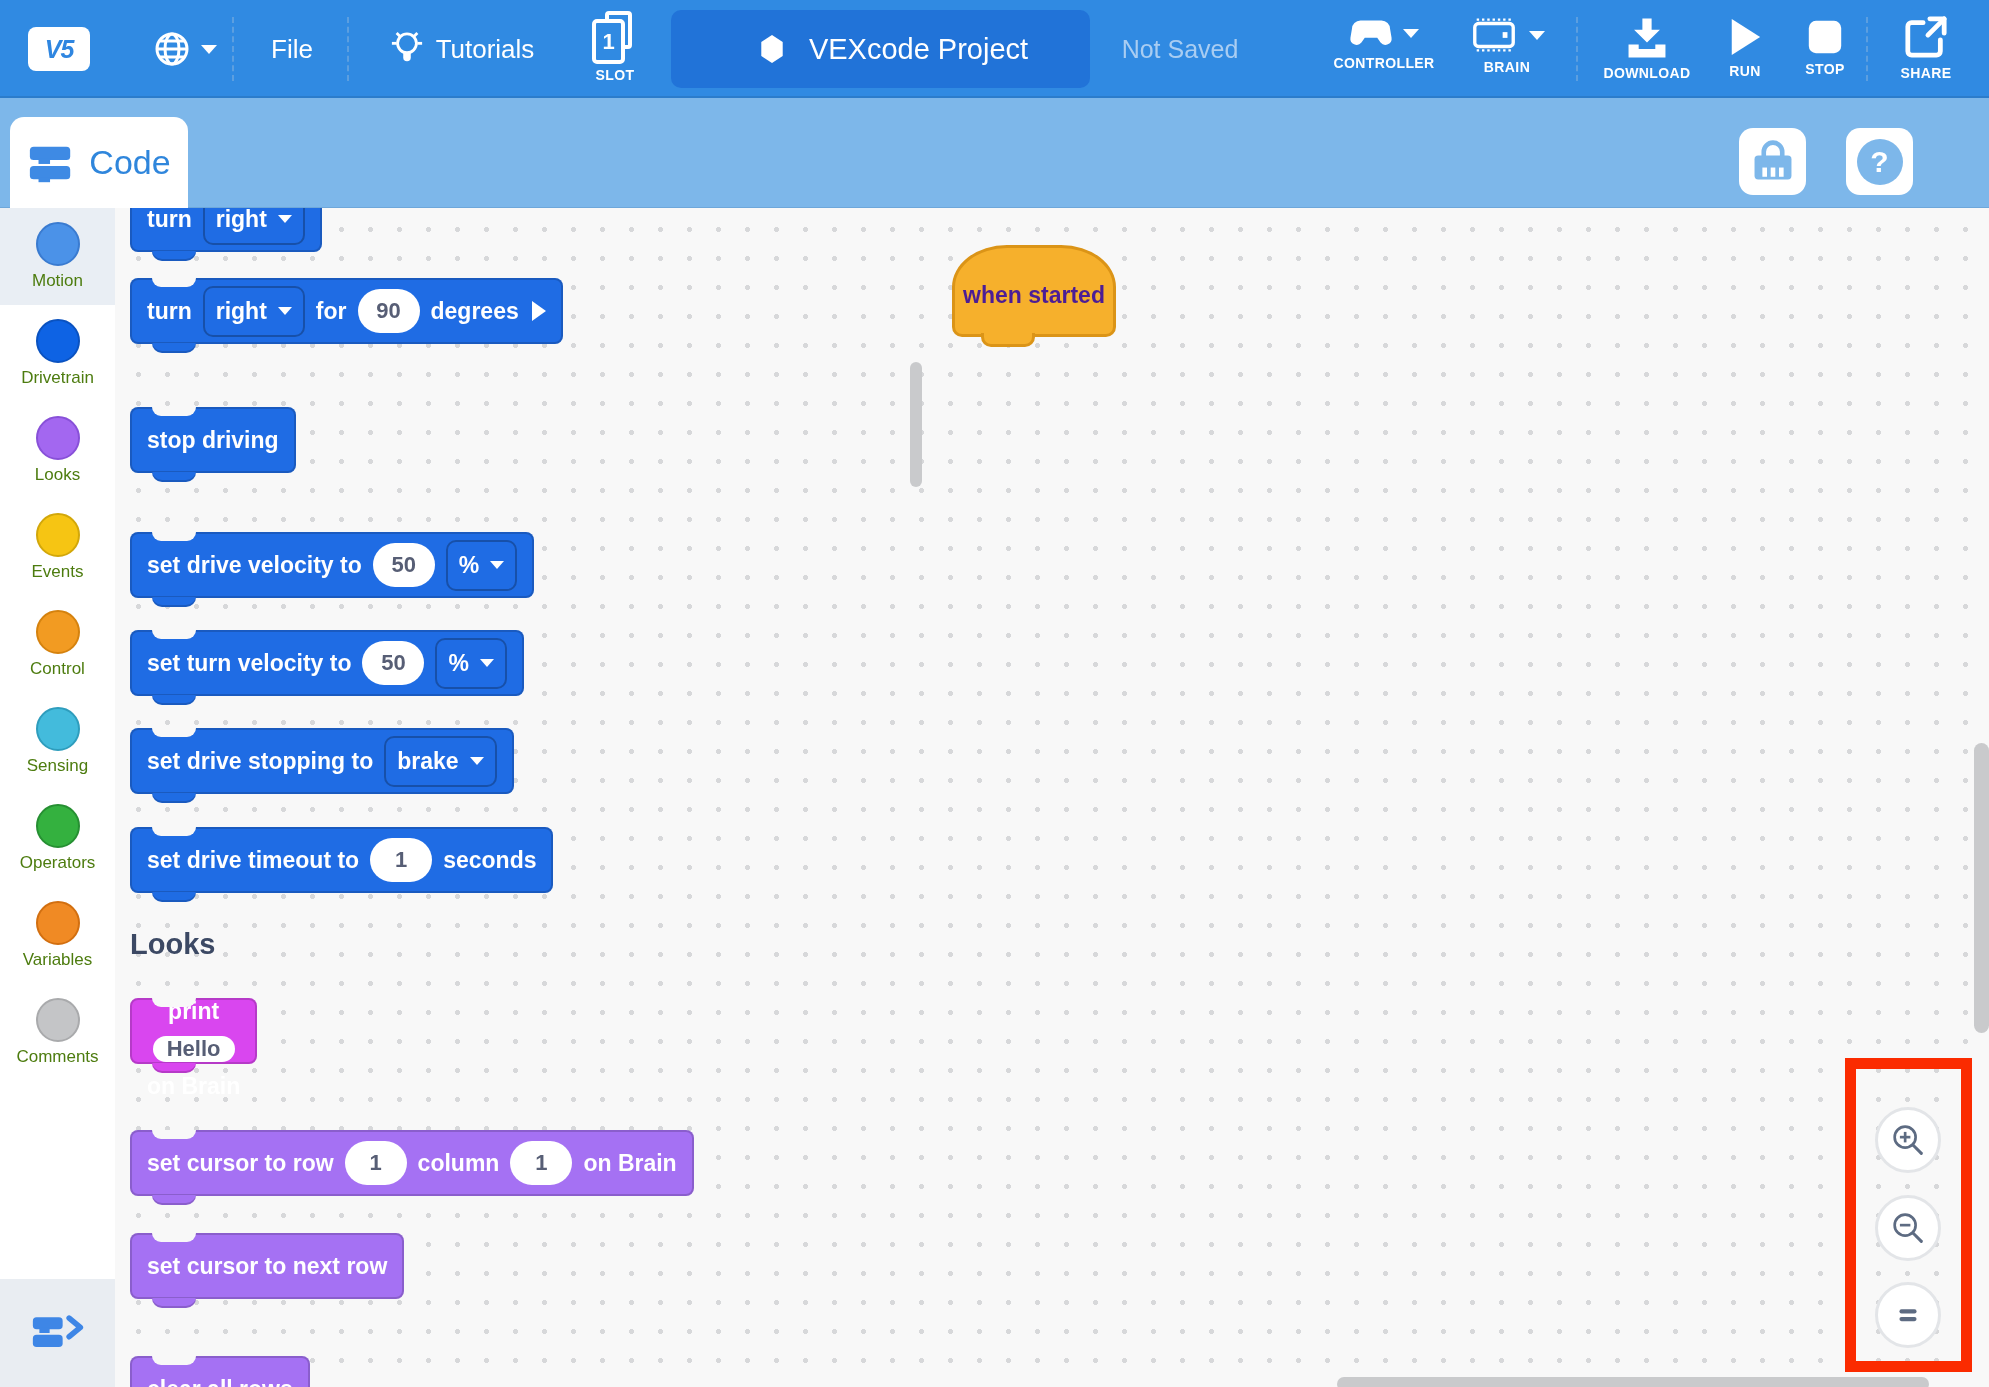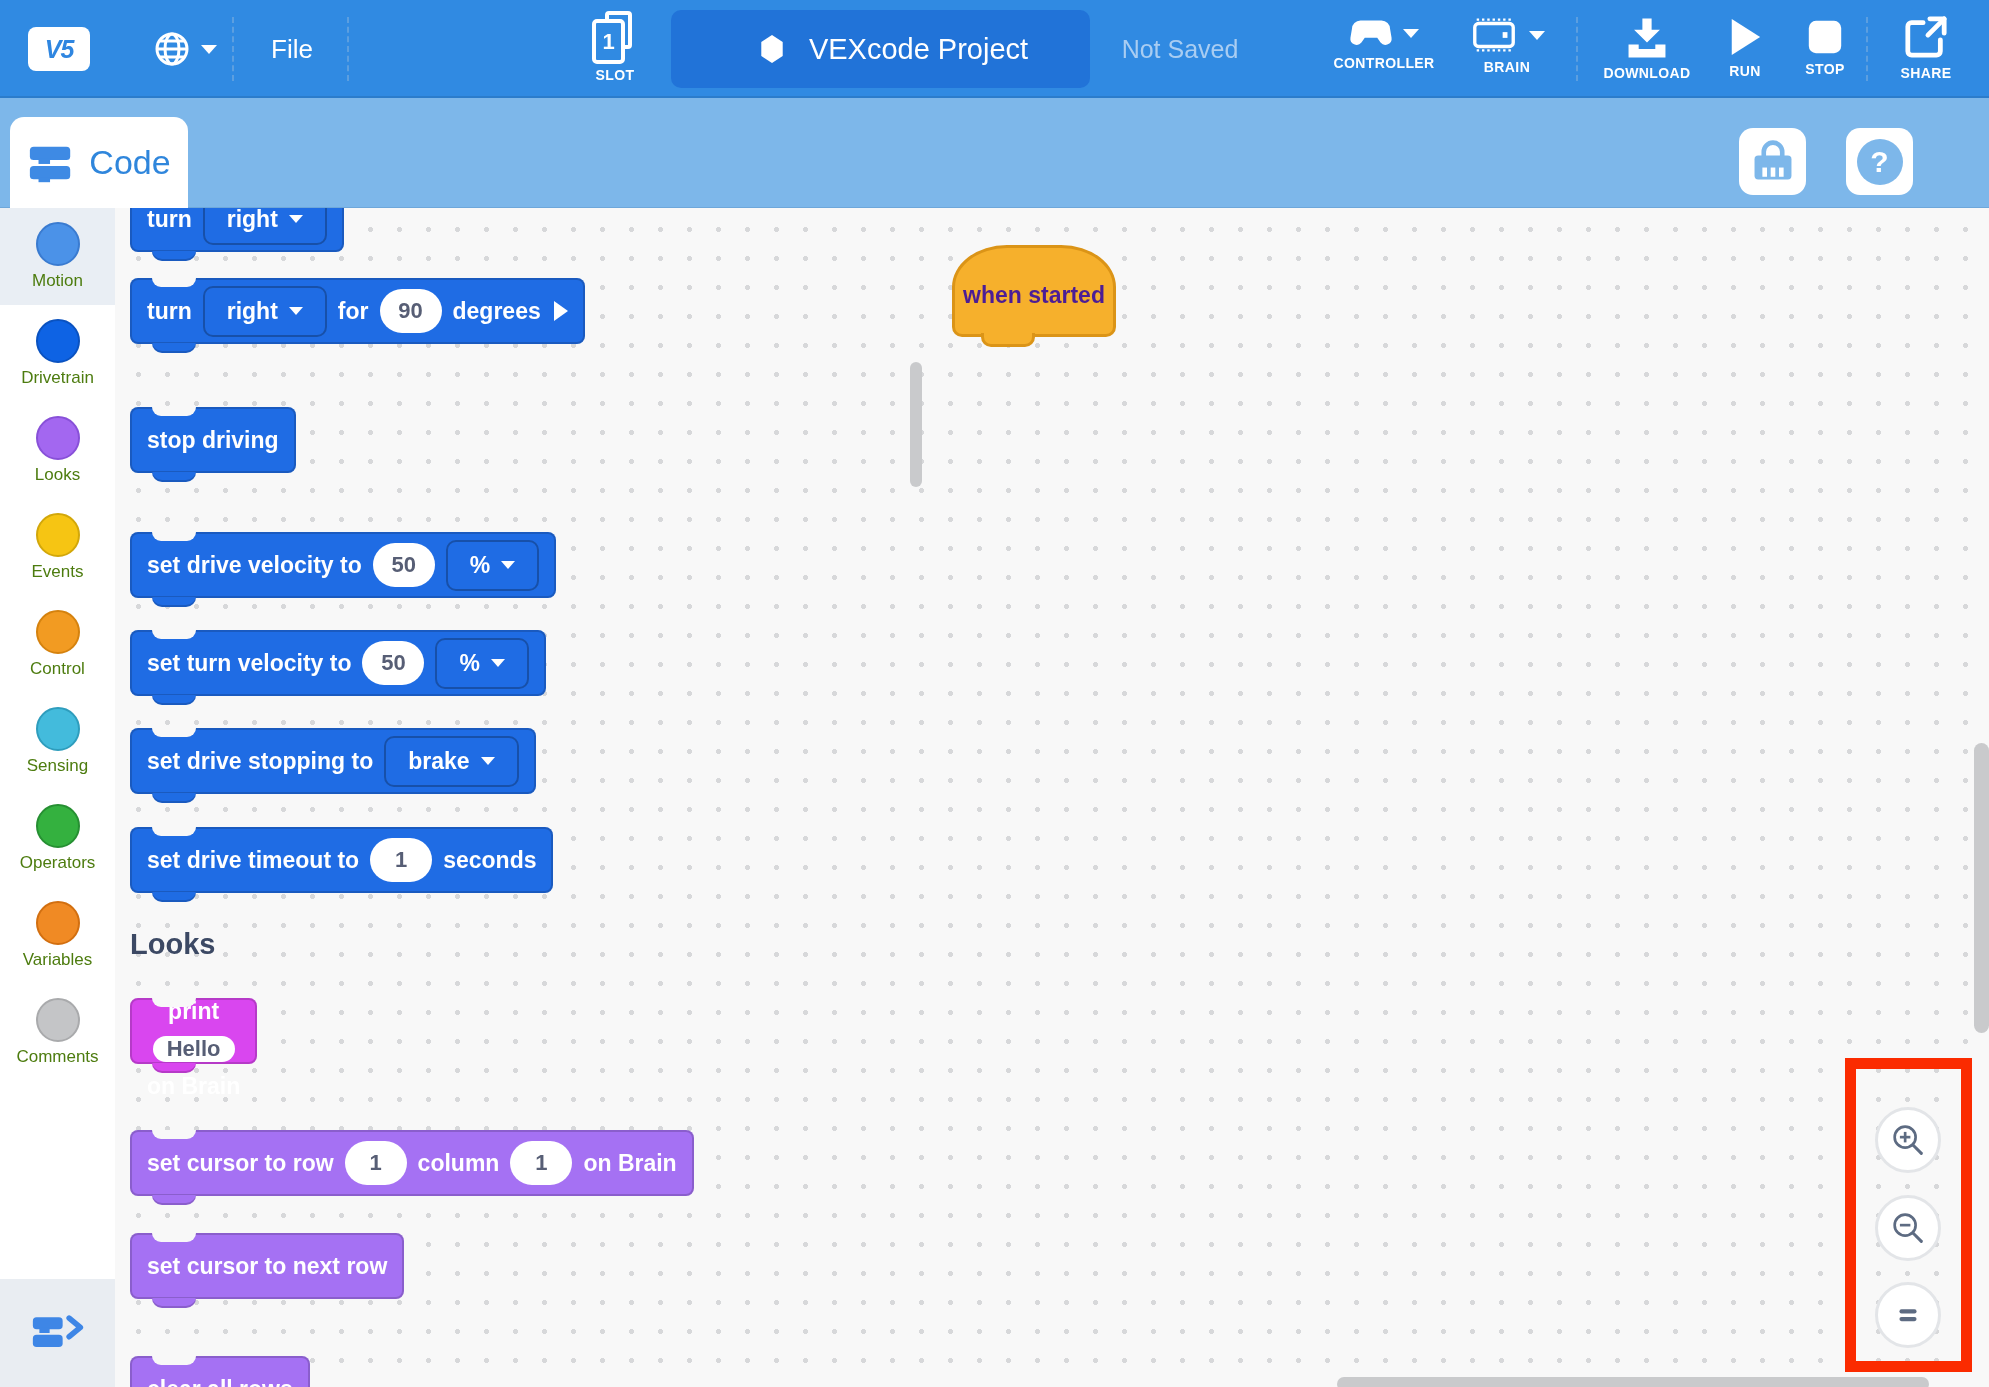--- a/index.html
+++ b/index.html
@@ -46,21 +46,21 @@
   .cat.selected{background:#e9eef4;}
   .cat .circle{width:44px;height:44px;border-radius:50%;border:2px solid transparent;box-sizing:border-box;}
   .cat .clbl{font-size:17px;color:#4d7c0f;}
   .palette-toggle{position:absolute;left:0;bottom:0;width:115px;height:108px;background:#e9edf2;display:flex;align-items:center;justify-content:center;cursor:pointer;}
 
   
   .block{position:absolute;display:inline-flex;align-items:center;gap:11px;height:66px;padding:0 17px;border-radius:8px;color:#fff;font-size:23px;font-weight:700;box-shadow:inset 0 0 0 2px rgba(0,0,0,.16);white-space:nowrap;z-index:1;cursor:grab;}
   .block::before{content:"";position:absolute;top:0;left:22px;width:44px;height:9px;background:#f8f8f8;border-radius:0 0 9px 9px;}
   .block::after{content:"";position:absolute;bottom:-9px;left:22px;width:44px;height:10px;background:inherit;border-radius:0 0 10px 10px;box-shadow:inset 0 -2px 0 rgba(0,0,0,.16);}
   .oval{background:#fff;color:#575e75;border-radius:999px;min-width:62px;height:44px;display:inline-flex;align-items:center;justify-content:center;padding:0 14px;font-size:22px;font-weight:700;box-sizing:border-box;cursor:text;}
-  .dd{border:2px solid rgba(0,0,0,.26);border-radius:10px;height:47px;display:inline-flex;align-items:center;gap:11px;padding:0 22px;cursor:pointer;}
+  .dd{border:2px solid rgba(0,0,0,.26);border-radius:10px;height:47px;display:inline-flex;align-items:center;gap:11px;padding:0 11px;cursor:pointer;}
   .dd .caret{width:0;height:0;border-left:7px solid transparent;border-right:7px solid transparent;border-top:8px solid #fff;}
   .arrowr{width:0;height:0;border-top:10px solid transparent;border-bottom:10px solid transparent;border-left:14px solid #fff;margin-left:2px;}
   .pal-header{position:absolute;left:130px;top:928px;font-size:29px;font-weight:700;color:#3c4964;z-index:1;}
 
   
   .hat{position:absolute;left:952px;top:245px;width:164px;height:92px;background:#f6b02c;border:3px solid #db9417;border-radius:55px 55px 10px 10px / 42px 42px 10px 10px;color:#4c1d95;font-weight:700;font-size:23px;display:flex;align-items:center;justify-content:center;padding-top:8px;box-sizing:border-box;z-index:1;cursor:grab;}
   .hat::after{content:"";position:absolute;bottom:-13px;left:26px;width:48px;height:11px;background:#f6b02c;border:3px solid #db9417;border-top:none;border-radius:0 0 10px 10px;}
 
   
   .sb{position:absolute;background:#c9cacc;border-radius:8px;z-index:2;cursor:pointer;}
@@ -222,20 +222,31 @@
         </svg>
       <span class="caret-down"></span>
     </div>
 
     <div class="sep" style="left:232px;"></div>
     <div class="grp file-grp">
         <span>File</span>
       </div>
     <div class="sep" style="left:347px;"></div>
 
+    <div class="grp tut-grp">
+      <svg width="34" height="44" viewBox="0 0 36 44">
+          <circle cx="18" cy="16" r="10" fill="none" stroke="currentColor" stroke-width="3"></circle>
+          <path d="M14 26 h8 v5 a4 4 0 0 1 -8 0 z" fill="currentColor"></path>
+          <line x1="2" y1="16" x2="7" y2="16" stroke="currentColor" stroke-width="3"></line>
+          <line x1="29" y1="16" x2="34" y2="16" stroke="currentColor" stroke-width="3"></line>
+          <line x1="7" y1="5" x2="11" y2="9" stroke="currentColor" stroke-width="3"></line>
+          <line x1="29" y1="5" x2="25" y2="9" stroke="currentColor" stroke-width="3"></line>
+        </svg>
+      <span>Tutorials</span>
+    </div>
 
     <div class="grp slot-grp">
       <div class="sloticon">
         <span class="back"></span>
         <span class="front">1</span>
       </div>
       <span class="smalllbl">SLOT</span>
     </div>
 
     <div class="grp proj-pill">

